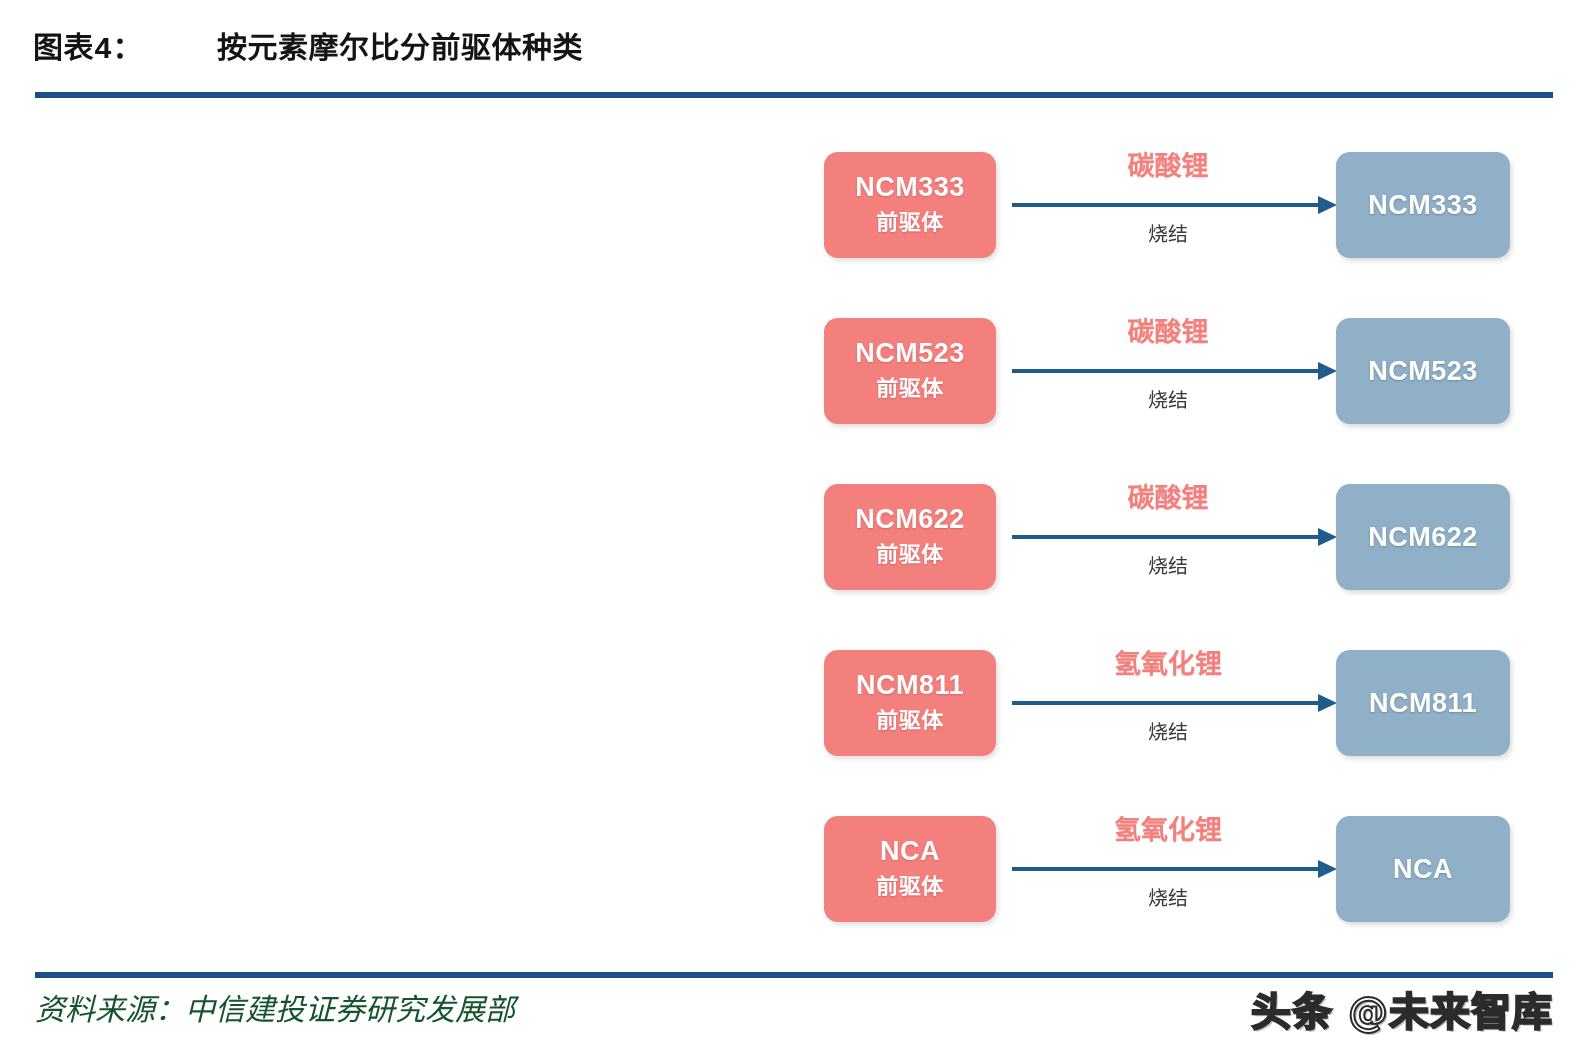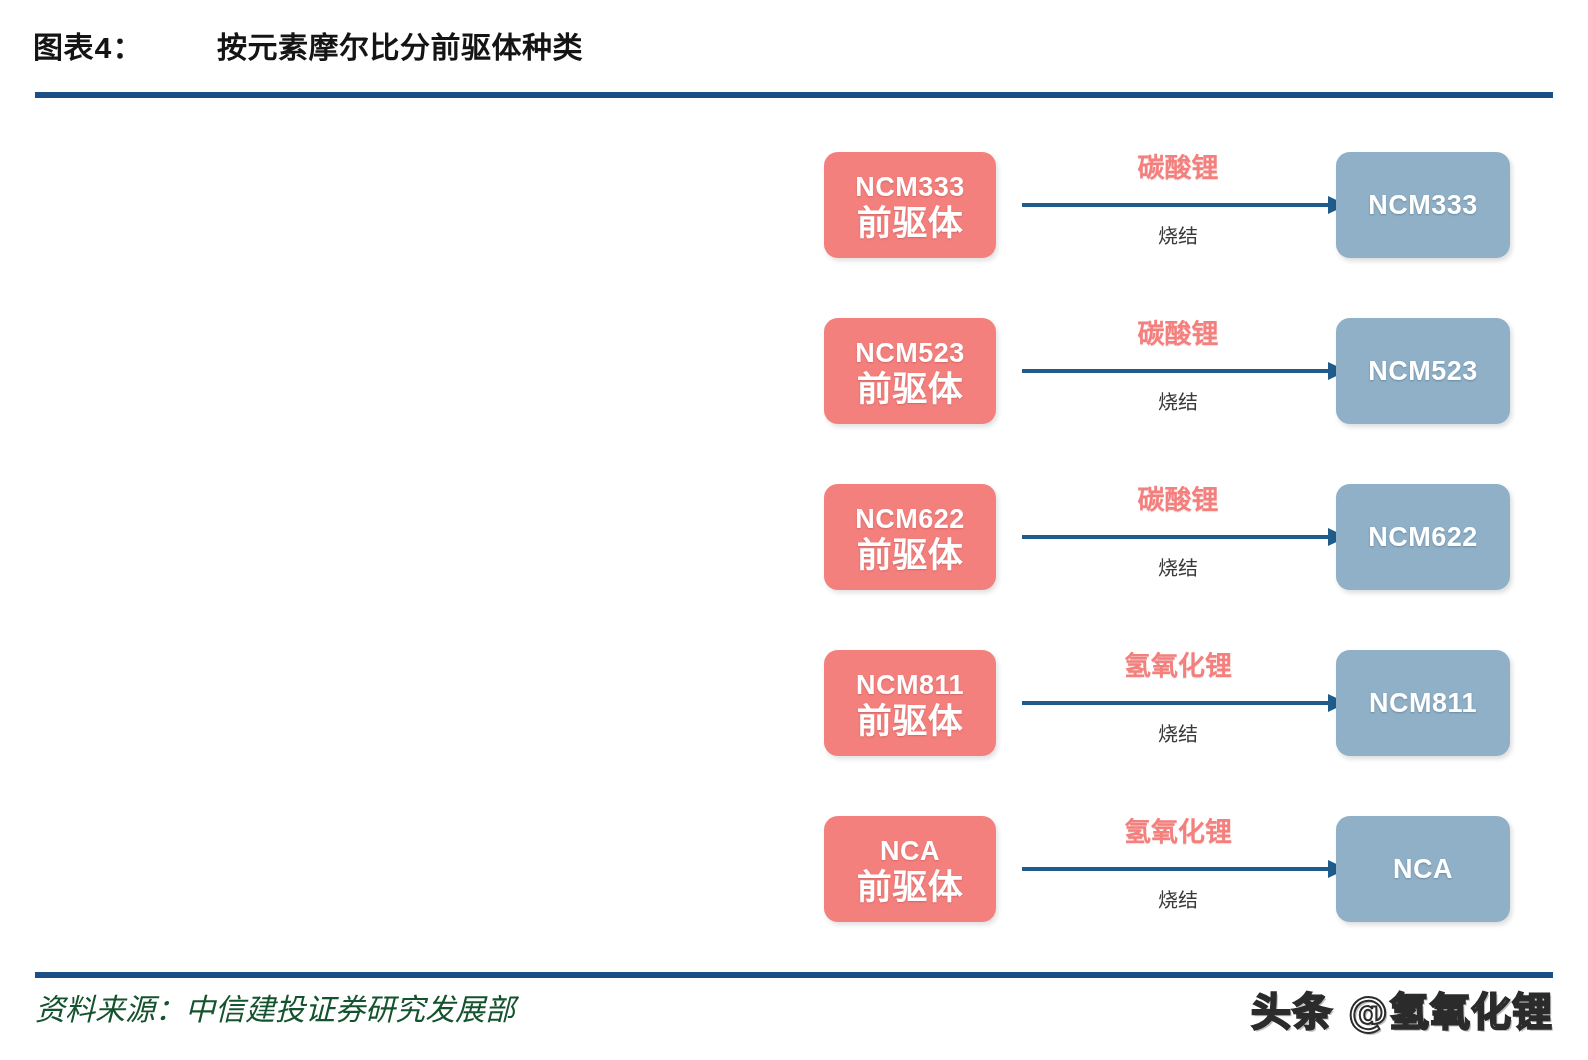--- a/index.html
+++ b/index.html
@@ -81,44 +81,45 @@
   }
   .node-pre .line {
     color: #ffffff;
     font-weight: bold;
     font-size: 27px;
     line-height: 36px;
     letter-spacing: 0.5px;
     text-shadow: 0 1px 2px rgba(120,40,40,0.28);
   }
   .node-pre .line-cn {
-    font-size: 35px;
+    font-size: 22px;
   }
   .node-out {
     left: 512px;
     width: 174px;
     background: #8fb0c6;
     box-shadow: 2px 3px 5px rgba(0,0,0,0.14);
   }
   .node-out .line {
     color: #ffffff;
     font-weight: bold;
     font-size: 27px;
     line-height: 36px;
     letter-spacing: 0.5px;
     text-shadow: 0 1px 2px rgba(40,70,95,0.35);
   }
 
   
   .connector {
     position: absolute;
-    left: 198px;
+    left: 188px;
     top: 0;
     width: 326px;
     height: 106px;
+    font-family: Liberation Mono, monospace;
   }
   .conn-line {
     position: absolute;
     left: 0;
     top: 51px;
     width: 312px;
     height: 4px;
     background: #1f5c8b;
   }
   .conn-arrow {
@@ -264,13 +265,13 @@
     </div>
     <div class="node node-out">
       <span class="line">NCA</span>
     </div>
   </div>
 
 </div>
 
 <div class="rule rule-bottom"></div>
 <div class="source-note">资料来源：中信建投证券研究发展部</div>
-<div class="watermark">头条 @氢氧化锂</div>
+<div class="watermark">头条 @未来智库</div>
 
 </body></html>

